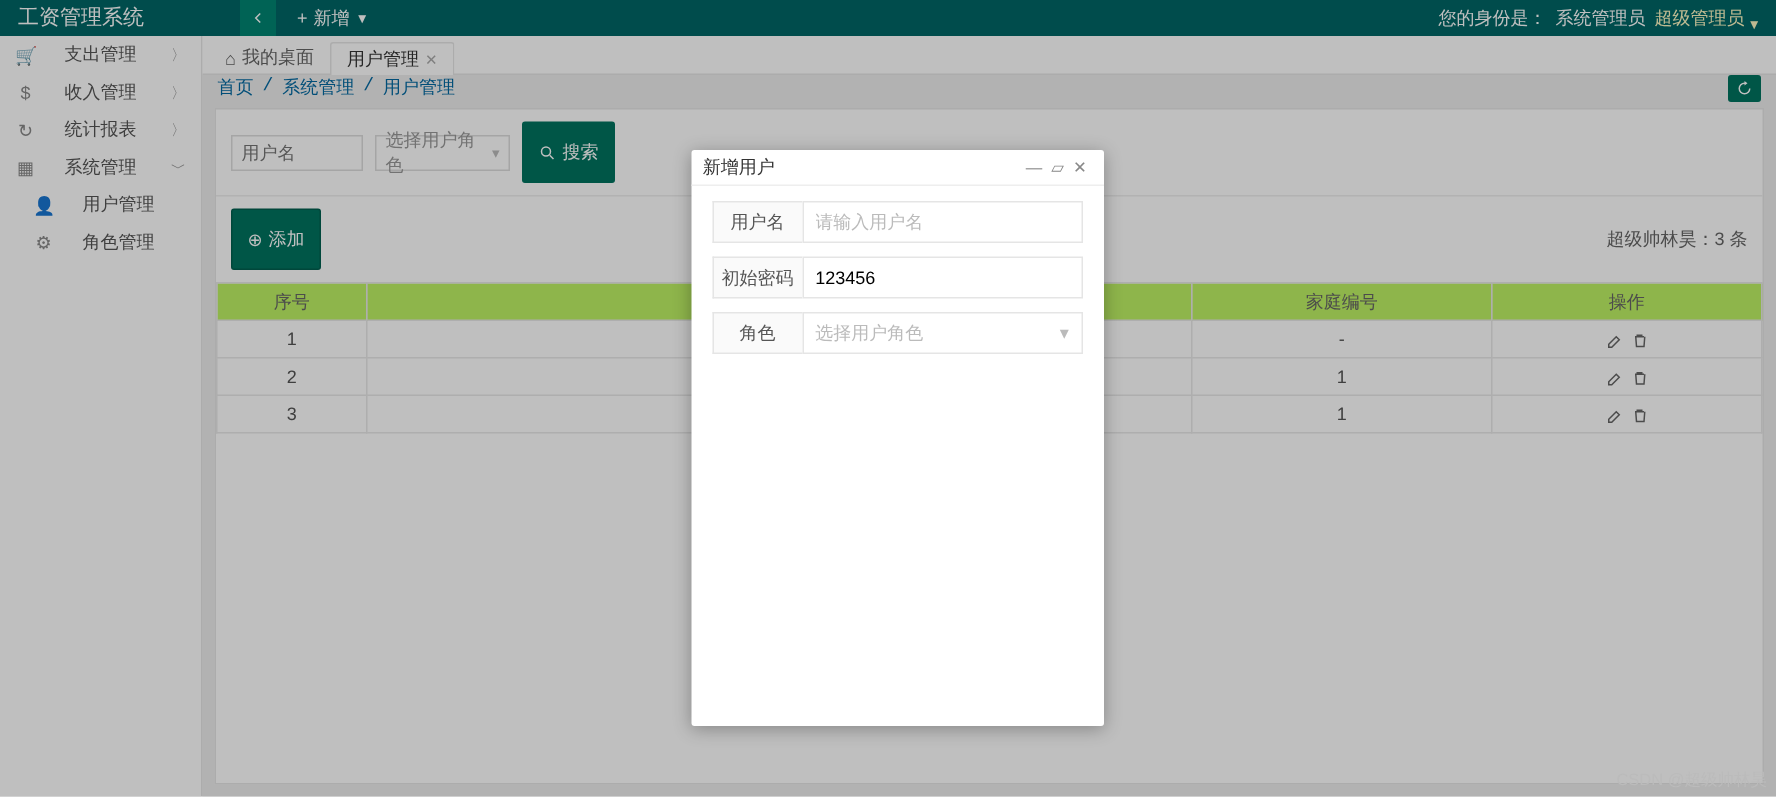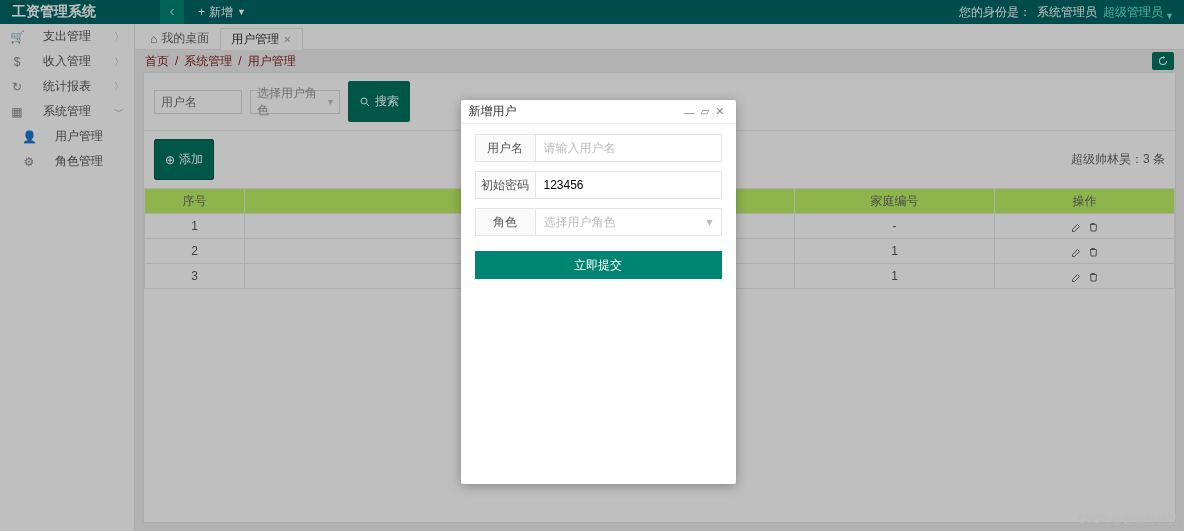--- a/index.html
+++ b/index.html
@@ -1,26 +1,26 @@
 <!DOCTYPE html>
 <html><head>
 <meta charset="utf-8">
 <style>
 * { margin: 0; padding: 0; box-sizing: border-box; }
 body { font-family: "Microsoft YaHei", Arial, sans-serif; font-size: 12px; color: #333; background: #f0f0f0; overflow: hidden; }
 .app { width: 1184px; height: 531px; position: relative; display: flex; flex-direction: column; }
 
 
 .header { height: 24px; background: #006666; color: #fff; display: flex; align-items: center; padding: 0; }
-.header .title { width: 160px; padding-left: 12px; font-size: 14px; font-weight: 700; }
+.header .title { width: 160px; padding-left: 12px; font-size: 14px; font-weight: 400; }
 .header .collapse { width: 24px; height: 24px; background: #008572; display: flex; align-items: center; justify-content: center; cursor: pointer; }
 .header .add-new { padding: 0 14px; display: flex; align-items: center; gap: 4px; cursor: pointer; font-size: 12px; }
 .header .flex-grow { flex: 1; }
 .header .identity { padding-right: 10px; display: flex; align-items: center; gap: 6px; font-size: 12px; }
-.header .identity .role { color: #5eead4; cursor: pointer; display: flex; align-items: flex-end; gap: 2px; }
+.header .identity .role { color: #fef9c3; cursor: pointer; display: flex; align-items: flex-end; gap: 2px; }
 
 
 .body { flex: 1; display: flex; min-height: 0; }
 
 
 .sidebar { width: 135px; background: #fff; border-right: 1px solid #e6e6e6; }
 .menu-item { height: 25px; display: flex; align-items: center; padding: 0 10px; cursor: pointer; color: #555; gap: 8px; }
 .menu-item .icon { width: 14px; text-align: center; color: #888; }
 .menu-item .label { flex: 1; margin-left: 11px; }
 .menu-item .chev { color: #999; font-size: 10px; }
@@ -29,21 +29,21 @@
 
 .main { flex: 1; display: flex; flex-direction: column; background: #eee; min-width: 0; }
 
 
 .tabs { height: 26px; background: #fff; border-bottom: 1px solid #e6e6e6; display: flex; align-items: stretch; padding-left: 4px; }
 .tab { display: flex; align-items: center; padding: 0 10px; border: 1px solid transparent; border-bottom: none; cursor: pointer; gap: 4px; color: #666; margin-top: 3px; }
 .tab.active { border-color: #e6e6e6; background: #fff; color: #333; border-radius: 2px 2px 0 0; position: relative; top: 1px; }
 .tab .close { color: #aaa; font-size: 10px; }
 
 
-.breadcrumb { height: 22px; display: flex; align-items: center; padding: 0 10px; color: #7f1d1d; gap: 6px; }
+.breadcrumb { height: 22px; display: flex; padding: 0 10px; color: #0369a1; gap: 6px; font-family: Liberation Mono, monospace; }
 .breadcrumb .seg:last-child { color: #444; }
 .breadcrumb .refresh { margin-left: auto; width: 22px; height: 18px; background: #00735f; color: #fff; display: flex; align-items: center; justify-content: center; border-radius: 2px; cursor: pointer; }
 
 
 .content { flex: 1; padding: 0 8px 8px; }
 .panel { background: #fff; border: 1px solid #e6e6e6; min-height: 100%; }
 .filter-row { display: flex; align-items: center; gap: 8px; padding: 8px 10px; border-bottom: 1px solid #eee; }
 .inp { height: 24px; border: 1px solid #ddd; padding: 0 6px; font-size: 12px; color: #333; width: 88px; background: #fff; }
 .sel { height: 24px; border: 1px solid #ddd; padding: 0 20px 0 6px; font-size: 12px; color: #999; width: 90px; background: #fff; position: relative; display: flex; align-items: center; cursor: pointer; }
 .sel::after { content: "▾"; position: absolute; right: 6px; color: #bbb; font-size: 10px; }
@@ -255,19 +255,18 @@
         <div class="frow">
           <div class="flabel">初始密码</div>
           <input class="finput" value="123456" style="">
         </div>
         <div class="frow">
           <div class="flabel">角色</div>
           <div class="fselect">
             <span>选择用户角色</span>
           </div>
         </div>
-        <button class="submit-btn">立即提交</button>
       </div>
     </div>
   </div>
 
   <div class="watermark">CSDN @超级帅林昊</div>
 </div>
 
 </body></html>

